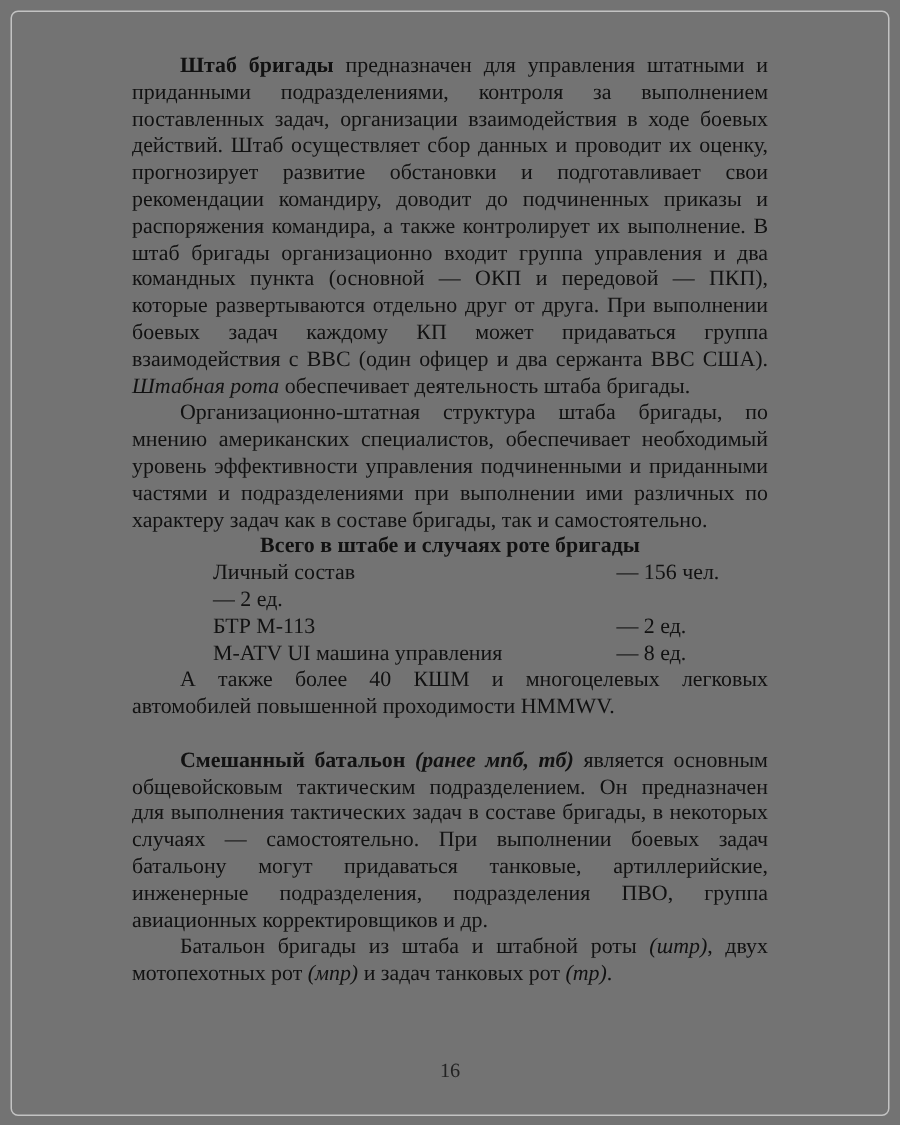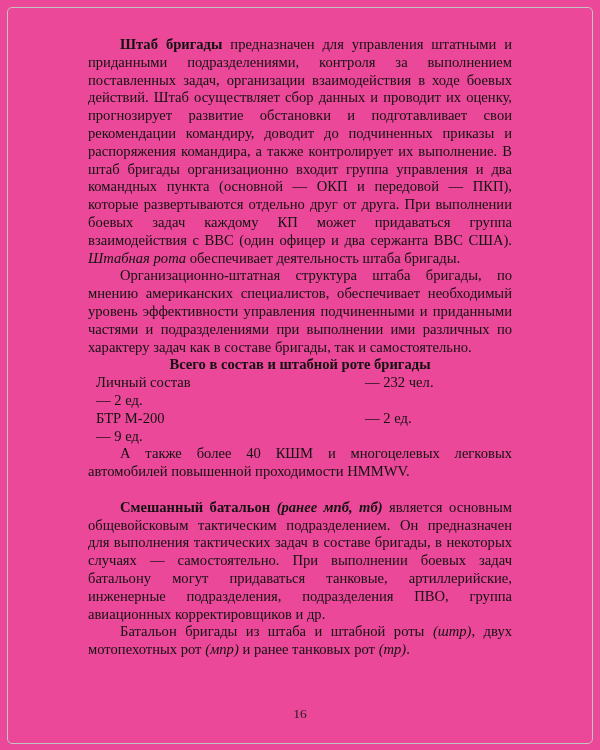--- a/index.html
+++ b/index.html
@@ -4,21 +4,21 @@
 <style>
   html, body {
     margin: 0;
     padding: 0;
     background: #ffffff;
   }
   .page {
     position: relative;
     width: 600px;
     height: 750px;
-    background: #ec4899;
+    background: #737373;
     font-family: "Liberation Serif", serif;
     color: #111111;
     overflow: hidden;
   }
   .scan-border {
     position: absolute;
     left: 7px;
     top: 7px;
     right: 7px;
     bottom: 6px;
@@ -50,21 +50,21 @@
   .roster {
     margin: 0;
     padding: 0;
   }
   .roster-row {
     display: grid;
     grid-template-columns: 269px 1fr;
     padding-left: 8px;
     text-align: left;
   }
-  .roster-row span { white-space: nowrap; }
+  .roster-row span { white-space: nowrap; margin-left: 46px; }
   .spaced { margin-top: 17.8px !important; }
   .page-number {
     position: absolute;
     left: 0;
     width: 600px;
     top: 706px;
     text-align: center;
     font-size: 13.5px;
     color: #222222;
   }
@@ -76,45 +76,46 @@
   <div class="scan-border"></div>
 
   <div class="text-block">
 
     <p>
       <b class="lead">Штаб бригады</b><span> предназначен для управления штатными и приданными подразделениями, контроля за выполнением поставленных задач, организации взаимодействия в ходе боевых действий. Штаб осуществляет сбор данных и проводит их оценку, прогнозирует развитие обстановки и подготавливает свои рекомендации командиру, доводит до подчиненных приказы и распоряжения командира, а также контролирует их выполнение. В штаб бригады организационно входит группа управления и два командных пункта (основной — ОКП и передовой — ПКП), которые развертываются отдельно друг от друга. При выполнении боевых задач каждому КП может придаваться группа взаимодействия с ВВС (один офицер и два сержанта ВВС США). </span><i class="run">Штабная рота</i><span> обеспечивает деятельность штаба бригады.</span>
     </p>
 
     <p>Организационно-штатная структура штаба бригады, по мнению американских специалистов, обеспечивает необходимый уровень эффективности управления подчиненными и приданными частями и подразделениями при выполнении ими различных по характеру задач как в составе бригады, так и самостоятельно.</p>
 
-    <p class="table-heading">Всего в состав и штабной роте бригады</p>
+    <p class="table-heading">Всего в штабе и случаях роте бригады</p>
 
     <div class="roster">
       <div class="roster-row">
         <span>Личный состав</span>
-          <span>— 232 чел.</span>
+          <span>— 156 чел.</span>
       </div>
       <div class="roster-row">
           <span>— 2 ед.</span>
       </div>
       <div class="roster-row">
-        <span>БТР М-200</span>
+        <span>БТР М-113</span>
           <span>— 2 ед.</span>
       </div>
       <div class="roster-row">
-          <span>— 9 ед.</span>
+        <span>M-ATV UI машина управления</span>
+          <span>— 8 ед.</span>
       </div>
     </div>
 
     <p>А также более 40 КШМ и многоцелевых легковых автомобилей повышенной проходимости HMMWV.</p>
 
     <p class="spaced">
       <b class="lead">Смешанный батальон</b><b><i class="run"> (ранее мпб, тб)</i></b><span> является основным общевойсковым тактическим подразделением. Он предназначен для выполнения тактических задач в составе бригады, в некоторых случаях — самостоятельно. При выполнении боевых задач батальону могут придаваться танковые, артиллерийские, инженерные подразделения, подразделения ПВО, группа авиационных корректировщиков и др.</span>
     </p>
 
     <p>
-      <span>Батальон бригады из штаба и штабной роты </span><i class="run">(штр)</i><span>, двух мотопехотных рот </span><i class="run">(мпр)</i><span> и ранее танковых рот </span><i class="run">(тр)</i><span>.</span>
+      <span>Батальон бригады из штаба и штабной роты </span><i class="run">(штр)</i><span>, двух мотопехотных рот </span><i class="run">(мпр)</i><span> и задач танковых рот </span><i class="run">(тр)</i><span>.</span>
     </p>
 
   </div>
 
   <div class="page-number">16</div>
 </div>
 
 </body></html>

